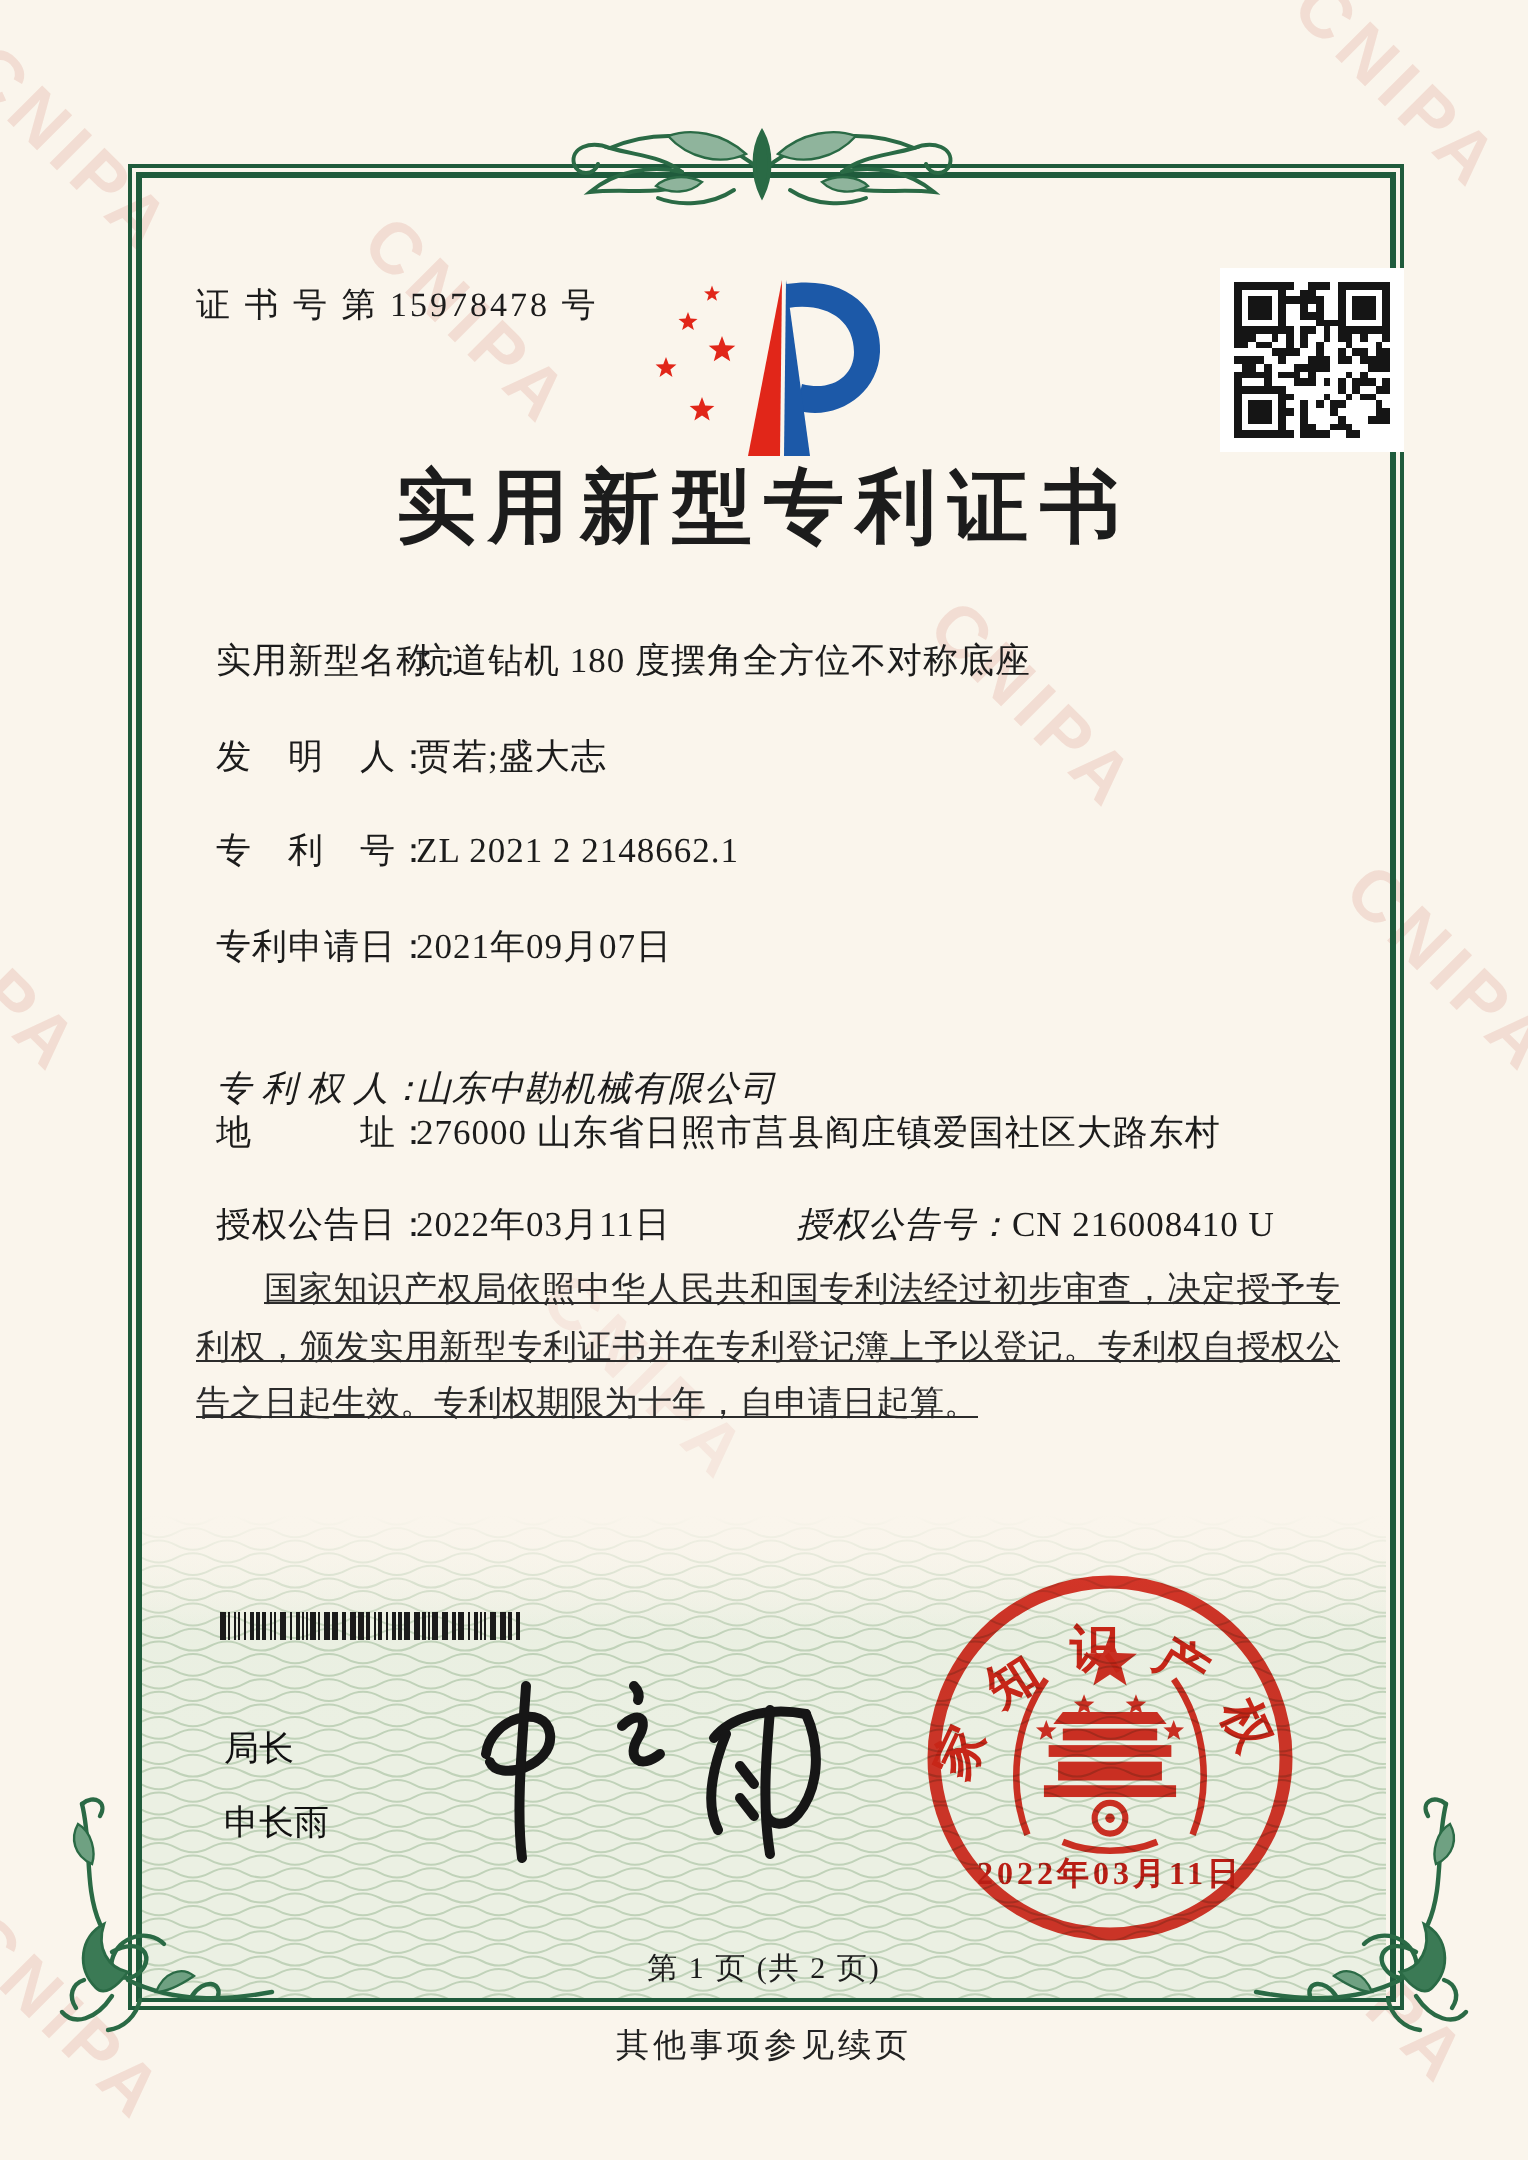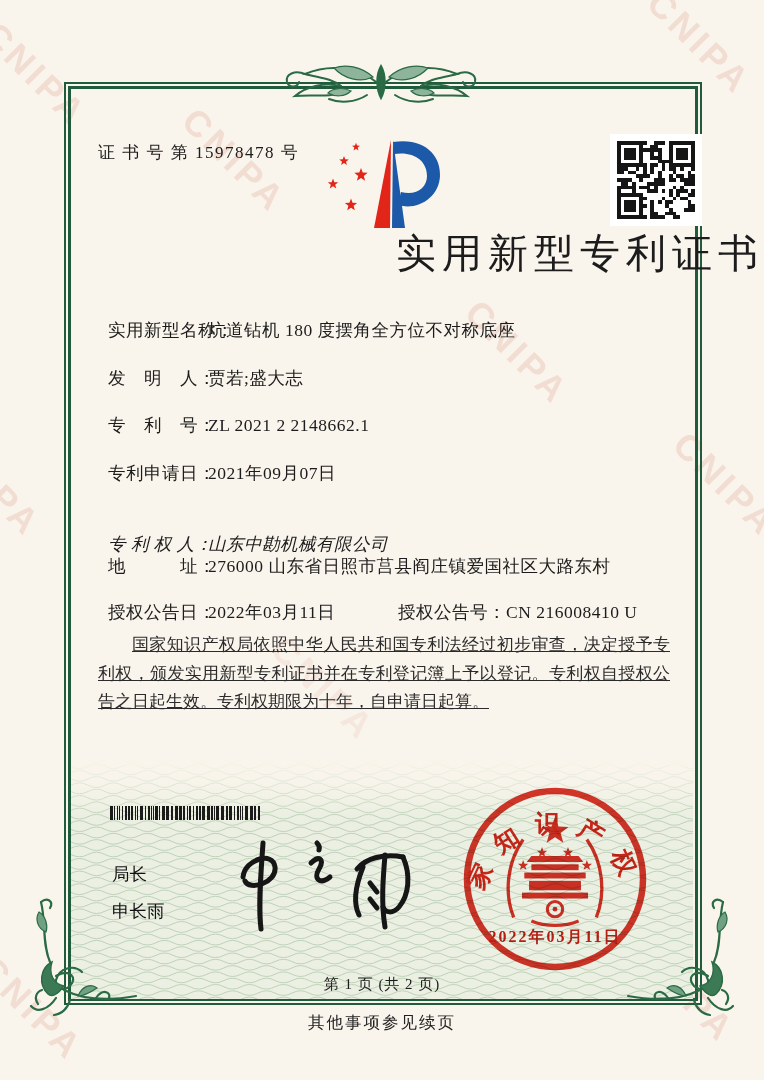--- a/index.html
+++ b/index.html
@@ -15,22 +15,22 @@
       border:2px solid #1f5b3c;}
   .border-inner{position:absolute;left:2px;top:2px;right:2px;bottom:2px;border:3px solid #1f5b3c;}
   
   .guilloche{position:absolute;left:71px;top:758px;width:622px;height:241px;overflow:hidden;
       background:linear-gradient(180deg, rgba(236,241,229,0) 0%, rgba(233,239,225,0.95) 22%, #ebf0e3 45%);}
   .guilloche svg{position:absolute;left:0;top:0;}
   .guilloche .fade{position:absolute;left:0;top:0;width:100%;height:60px;
       background:linear-gradient(180deg,#faf5ec 0%, rgba(250,245,236,0) 100%);}
   
   .cert-no{position:absolute;left:98px;top:141px;font-size:17px;letter-spacing:1.5px;}
-  .title{position:absolute;left:0;top:226px;width:100%;text-align:right;
-      font-size:40px;font-weight:normal;letter-spacing:6px;}
+  .title{position:absolute;left:0;top:226px;width:100%;text-align:center;
+      font-size:40px;font-weight:bold;letter-spacing:6px;}
   .qr-box{position:absolute;left:610px;top:134px;width:92px;height:92px;background:#fff;
       padding:0;}
   .qr-grid{position:absolute;left:7px;top:7px;width:78px;height:78px;display:grid;
       grid-template-columns:repeat(21,1fr);grid-template-rows:repeat(21,1fr);}
   .qr-grid div{background:transparent;}
   .qr-grid div.on{background:#151515;}
   
   .field-row{position:absolute;left:108px;width:570px;font-size:17.5px;white-space:nowrap;}
   .field-label{display:inline-block;width:100px;letter-spacing:0.5px;}
   .field-value{letter-spacing:0.5px;text-align:right;}
@@ -645,21 +645,21 @@
 </div>
 <div class="field-row" style="top:532px;font-style:italic;">
   <span class="field-label">专 利 权 人：</span><span class="field-value">山东中勘机械有限公司</span>
 </div>
 <div class="field-row" style="top:554px;">
   <span class="field-label">地　　　址：</span><span class="field-value">276000 山东省日照市莒县阎庄镇爱国社区大路东村</span>
 </div>
 <div class="field-row" style="top:600px;">
   <span class="field-label">授权公告日：</span><span class="field-value">2022年03月11日</span>
   <span class="pair2">
-    <span class="field-label" style="width:auto;">授权公告号：</span><span class="field-value">CN 216008410 U</span>
+    <span class="field-label" style="width:auto;font-style:italic;">授权公告号：</span><span class="field-value">CN 216008410 U</span>
   </span>
 </div>
 
 <div class="body-text">
   <p>国家知识产权局依照中华人民共和国专利法经过初步审查，决定授予专利权，颁发实用新型专利证书并在专利登记簿上予以登记。专利权自授权公告之日起生效。专利权期限为十年，自申请日起算。</p>
 </div>
 
 <div class="barcode" id="barcode">
     <i style="width: 3px;"></i>
     <s style="width: 1px;"></s>

